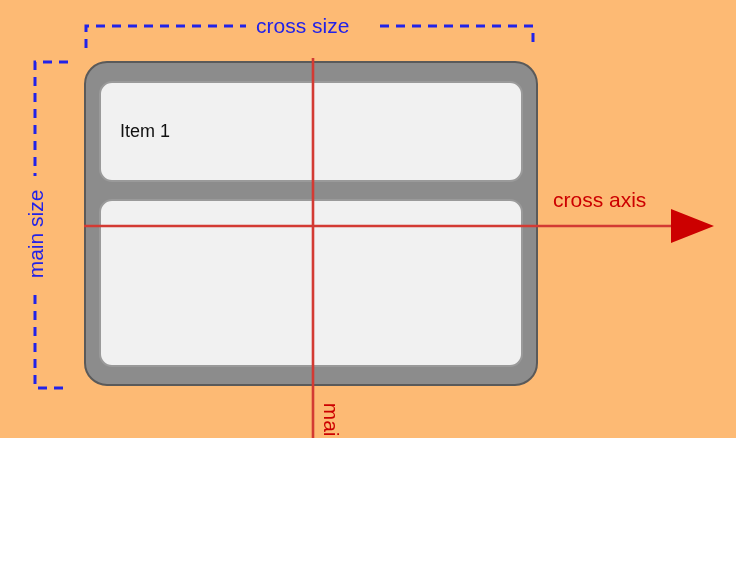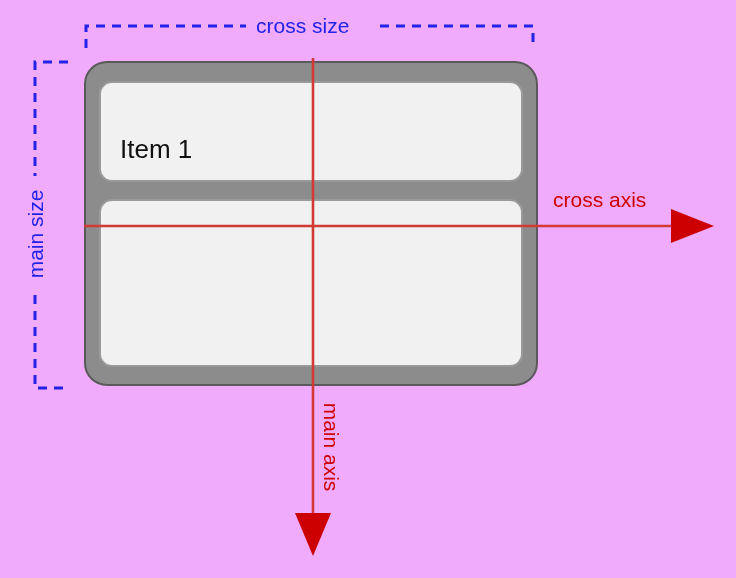--- a/index.html
+++ b/index.html
@@ -6,22 +6,22 @@
     margin: 0;
     padding: 0;
     background: #ffffff;
   }
   body {
     font-family: "Liberation Sans", sans-serif;
   }
   #stage {
     position: relative;
     width: 736px;
-    height: 578px;
-    background: #f0abfc;
+    height: 438px;
+    background: #fdba74;
     overflow: hidden;
   }
   #stage svg {
     position: absolute;
     left: 0;
     top: 0;
   }
   .lbl {
     position: absolute;
     white-space: nowrap;
@@ -30,22 +30,21 @@
   .lbl-blue {
     color: #2222e8;
     font-size: 21px;
   }
   .lbl-red {
     color: #cc0000;
     font-size: 21px;
   }
   .lbl-item {
     color: #111111;
-    font-size: 26px;
-    margin-top: 14px;
+    font-size: 18px;
   }
   #cross-size-label { left: 256px; top: 15px; }
   #main-size-label {
     left: 35px;
     top: 234px;
     transform: translate(-50%, -50%) rotate(-90deg);
     transform-origin: center center;
   }
   #cross-axis-label { left: 553px; top: 189px; text-align: right; }
   #main-axis-label {

